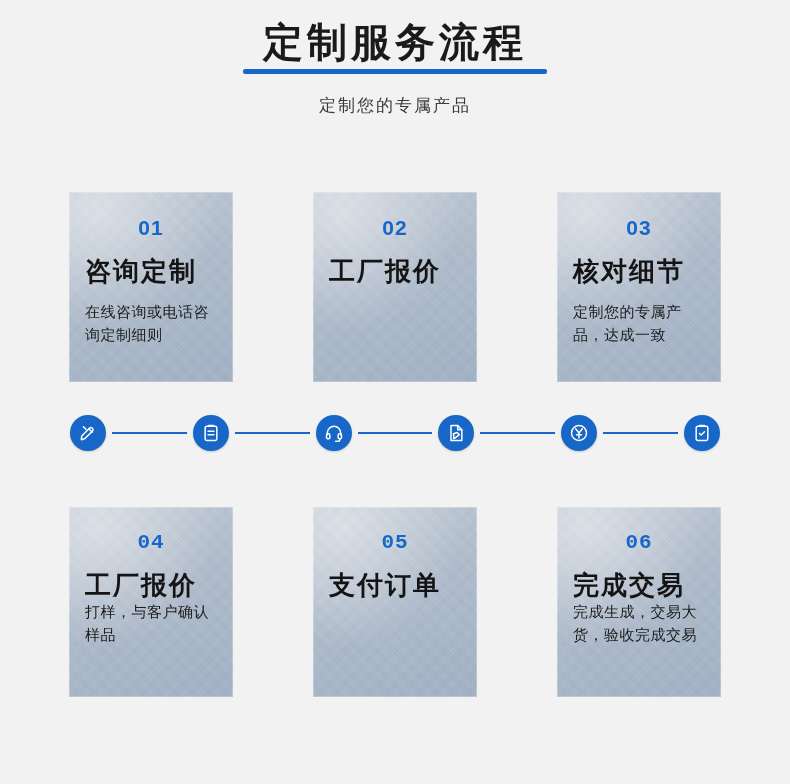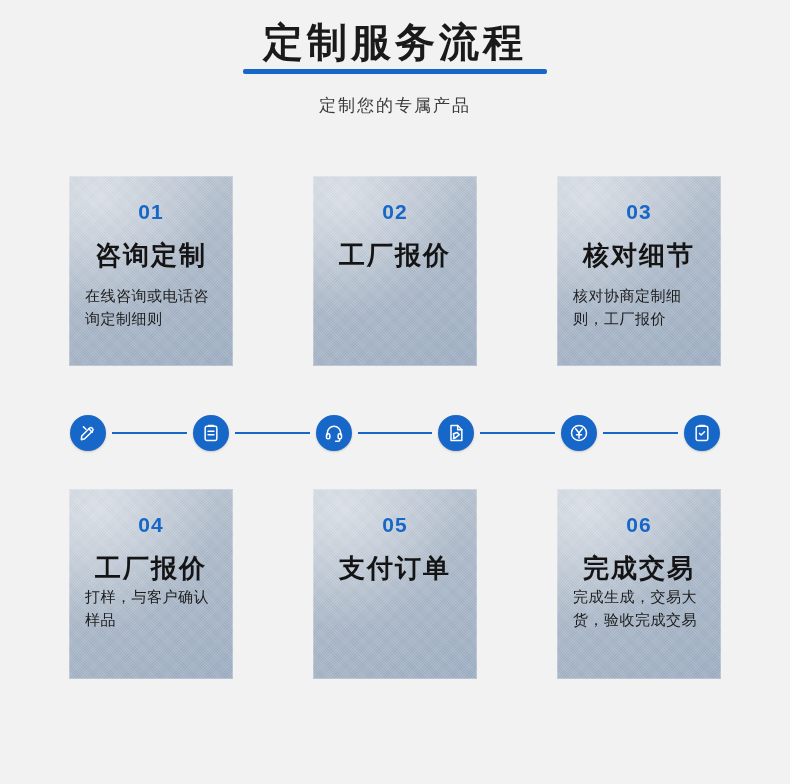--- a/index.html
+++ b/index.html
@@ -55,22 +55,22 @@
 
   
   .row {
     position: absolute;
     left: 0;
     width: 790px;
     display: flex;
     justify-content: center;
     gap: 80px;
   }
-  .row-top { top: 176px; }
-  .row-bottom { top: 489px; }
+  .row-top { top: 192px; }
+  .row-bottom { top: 507px; font-family: Liberation Mono, monospace; }
 
   .card {
     position: relative;
     width: 164px;
     height: 190px;
     box-sizing: border-box;
     padding: 14px 16px 10px 16px;
     background:
       radial-gradient(circle at 18% 12%, rgba(255,255,255,0.45), rgba(255,255,255,0) 55%),
       linear-gradient(160deg, #c3ccd8 0%, #aebbcb 45%, #9fb0c4 100%);
@@ -92,21 +92,21 @@
     text-align: center;
     font-size: 21px;
     font-weight: bold;
     color: #1667c8;
     letter-spacing: 1px;
     margin-top: 10px;
   }
   .card-title {
     position: relative;
     z-index: 2;
-    text-align: center;
+    text-align: left;
     font-size: 26px;
     font-weight: bold;
     color: #141414;
     letter-spacing: 2px;
     margin-top: 14px;
   }
   .card-desc {
     position: relative;
     z-index: 2;
     margin-top: 12px;
@@ -178,21 +178,21 @@
     </div>
 
     <div class="card">
       <div class="card-num">02</div>
       <div class="card-title">工厂报价</div>
     </div>
 
     <div class="card">
       <div class="card-num">03</div>
       <div class="card-title">核对细节</div>
-      <div class="card-desc">核对协商定制细则，工厂报价</div>
+      <div class="card-desc">定制您的专属产品，达成一致</div>
     </div>
 
   </div>
 
   <div class="strip">
     <div class="strip-inner">
 
       <div class="node">
         <svg width="20" height="20" viewBox="0 0 24 24" fill="none" stroke="#ffffff" stroke-width="1.8" stroke-linecap="round" stroke-linejoin="round">
           <path d="M4 20l4-1 9.5-9.5a2 2 0 0 0 0-2.8l-.7-.7a2 2 0 0 0-2.8 0L4.5 15.5 4 20z"></path>

